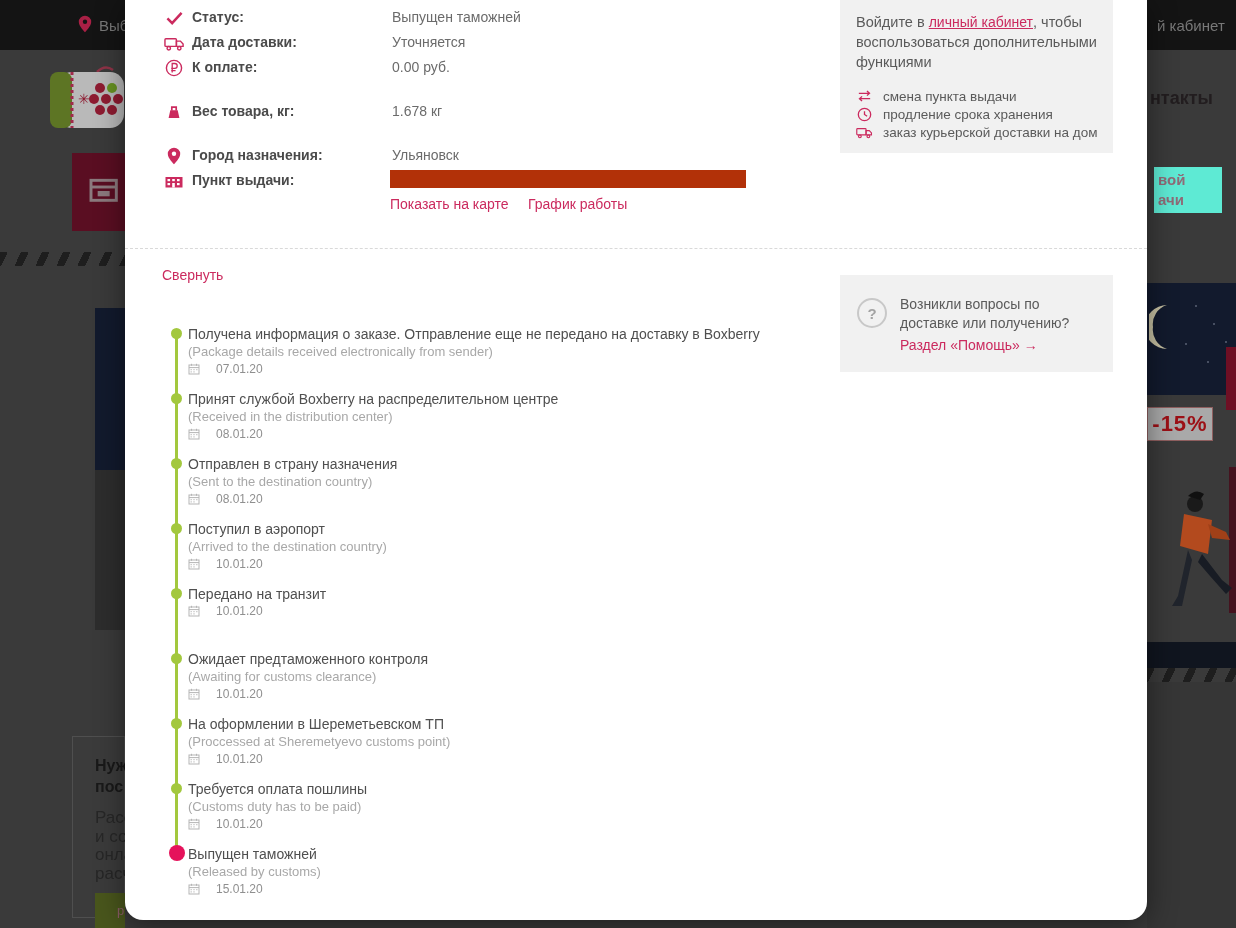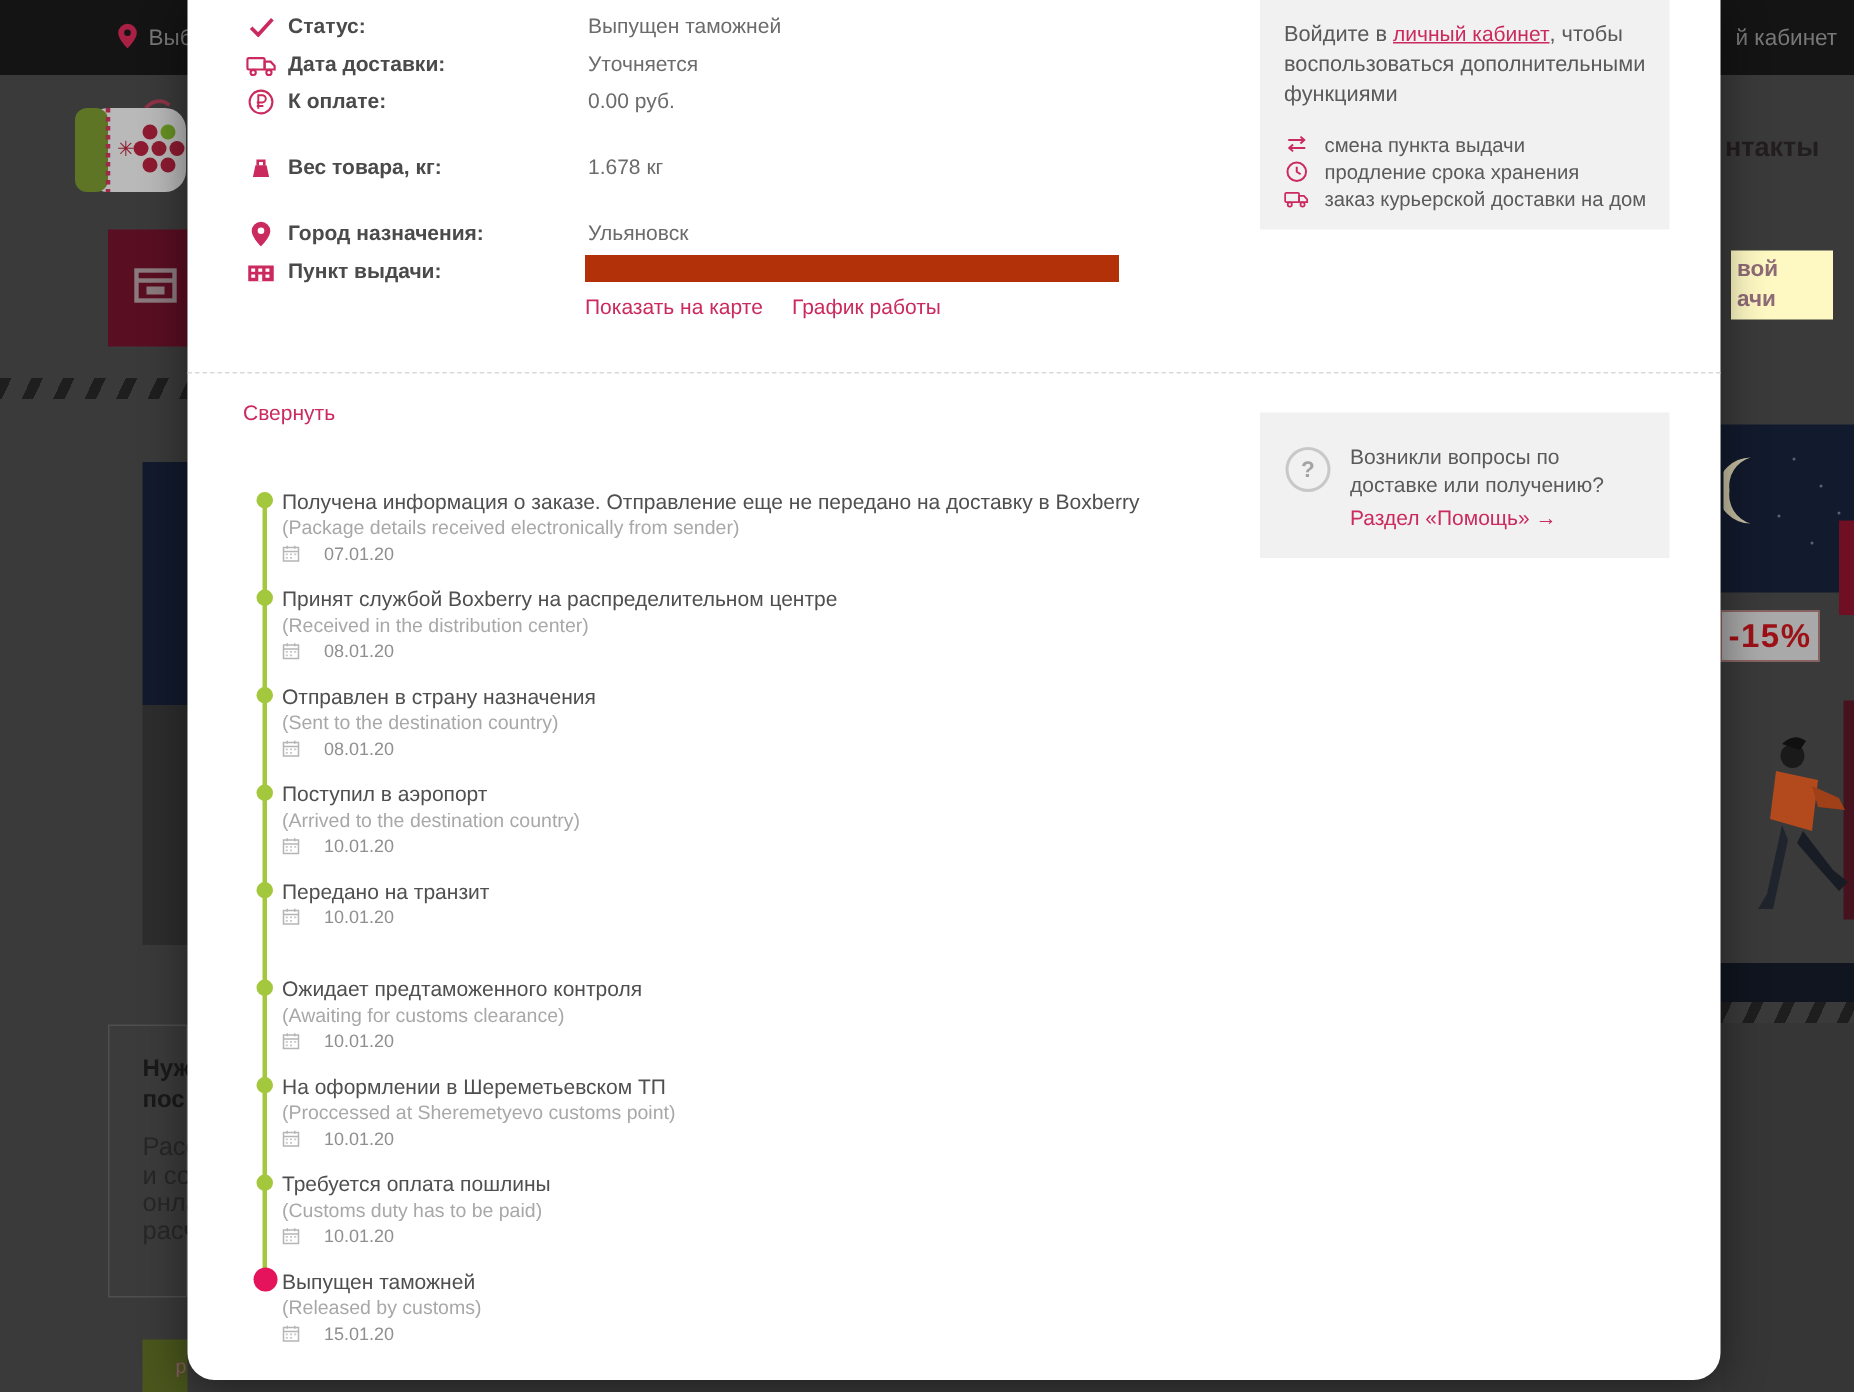--- a/index.html
+++ b/index.html
@@ -12,21 +12,21 @@
   .abs { position:absolute; }
 
   
   .topbar { left:0; top:0; width:1236px; height:50px; background:#141414; }
   .topbar-text { top:17px; font-size:15px; color:#787878; }
   .hatch { background:repeating-linear-gradient(115deg,#1e1e1e 0 7px,transparent 7px 19px); }
   .bg-card { border:1px solid #4f4f4f; background:#3b3b3b; }
   .bg-card-heading { font-size:16px; font-weight:bold; color:#191919; line-height:21px; }
   .bg-card-line { font-size:17px; color:#272727; line-height:18.5px; }
   .menu-frag { font-size:18px; font-weight:bold; color:#221d1f; }
-  .red-banner { background:#fef9c3; color:#8f6b77; font-weight:bold; font-size:15px; line-height:20px; padding:3px 0 0 4px; }
+  .red-banner { background:#5eead4; color:#8f6b77; font-weight:bold; font-size:15px; line-height:20px; padding:3px 0 0 4px; }
   .night { background:#121a2d; }
   .star { width:2px; height:2px; border-radius:50%; background:#5a6275; }
   .badge-15 { background:#a9a9a9; border:1px solid #8f5f5f; color:#9c1016; font-weight:800; font-size:22px; text-align:center; line-height:31px; letter-spacing:1px; }
   .green-btn { background:#49561c; color:#8a5b66; font-size:13px; padding-top:10px; padding-left:22px; }
 
   
   .modal {
     left:125px; top:0; width:1022px; height:920px;
     background:#ffffff; border-radius:0 0 18px 18px;
     box-shadow:0 6px 30px rgba(0,0,0,.45);
@@ -94,21 +94,21 @@
 <div class="abs" style="left:72px;top:153px;width:53px;height:78px;background:#5a0e22">
   <svg style="position:absolute;left:14px;top:22px" width="34" height="32" viewBox="0 0 24 24">
     <rect x="3" y="4" width="19" height="15" fill="none" stroke="#8b7a7e" stroke-width="2.2"></rect>
     <path d="M3 9h19" stroke="#8b7a7e" stroke-width="2.2"></path>
     <rect x="8" y="12" width="9" height="4" fill="#8b7a7e"></rect>
   </svg>
 </div>
 <div class="abs hatch" style="left:0;top:252px;width:125px;height:14px"></div>
 <div class="abs night" style="left:95px;top:308px;width:30px;height:162px"></div>
 <div class="abs" style="left:95px;top:470px;width:30px;height:160px;background:#2d2d2d"></div>
-<div class="abs bg-card" style="left:72px;top:683px;width:53px;height:182px">
+<div class="abs bg-card" style="left:72px;top:736px;width:53px;height:182px">
   <div class="abs bg-card-heading" style="left:22px;top:18px">
     <div>Нуж</div>
     <div>пос</div>
   </div>
   <div class="abs bg-card-line" style="left:22px;top:72px">
     <div>Расс</div>
     <div>и со</div>
     <div>онла</div>
     <div>расч</div>
   </div>

